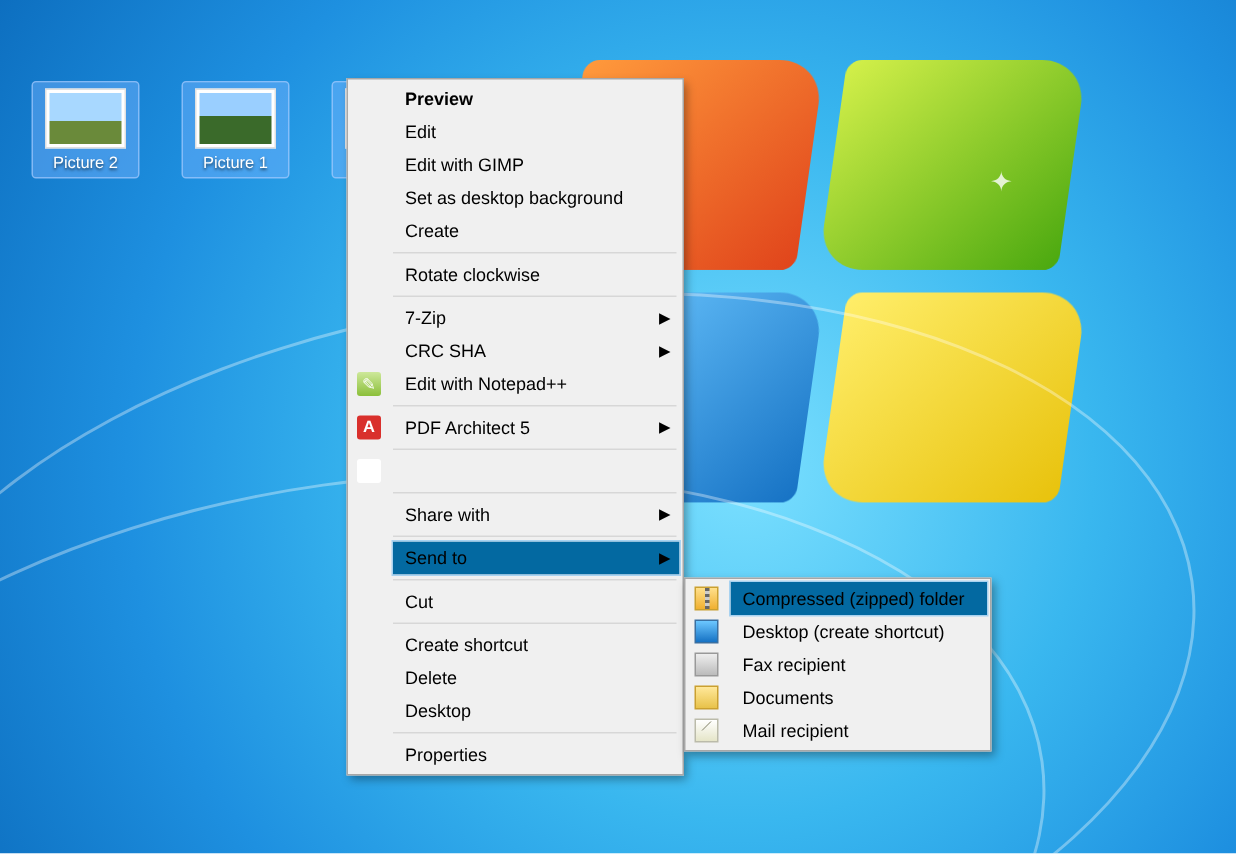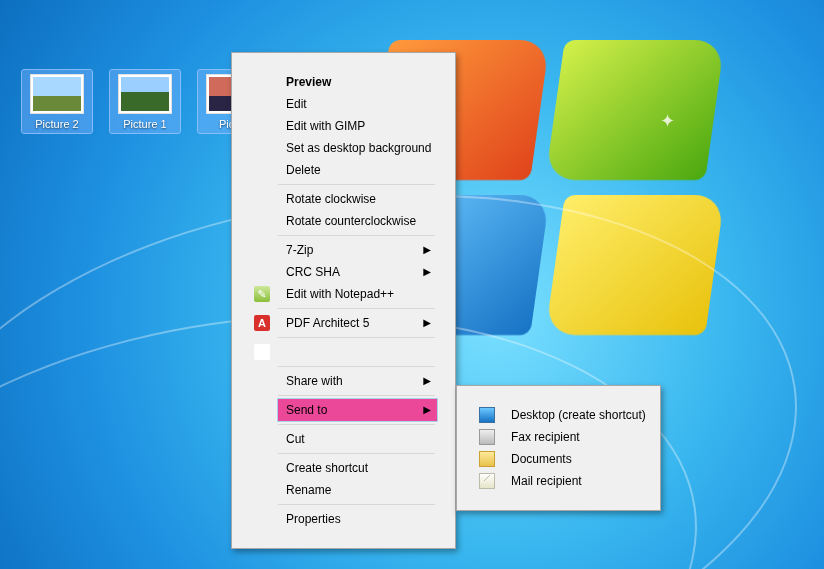--- a/index.html
+++ b/index.html
@@ -16,46 +16,46 @@
   .flag.green  { background: linear-gradient(135deg,#d4f04a,#4aa80f); left:175px; top:0; }
   .flag.blue   { background: linear-gradient(135deg,#6cc7ff,#1672c4); left:0; top:155px; }
   .flag.yellow { background: linear-gradient(135deg,#ffee6a,#e8c20c); left:175px; top:155px; }
   .swoosh {
     position: absolute; width: 900px; height: 500px; border: 2px solid rgba(255,255,255,0.35);
     border-radius: 50%; left: -100px; top: 200px; transform: rotate(-8deg);
   }
   .swoosh.s2 { top: 320px; left: -200px; }
   .butter { position:absolute; color:#fff; opacity:.8; left:660px; top:110px; font-size:18px;}
   
-  .deskicons { position: absolute; left: 22px; top: 70px; display: flex; gap: 18px; }
+  .deskicons { position: absolute; left: 22px; top: 55px; display: flex; gap: 30px; }
   .deskicon {
     width: 70px; display: flex; flex-direction: column; align-items: center;
     color: #fff; text-shadow: 0 1px 2px rgba(0,0,0,.6); cursor: default;
   }
   .deskicon.selected { background: rgba(120,180,255,0.45); outline: 1px solid rgba(160,200,255,0.8); border-radius: 2px; }
   .thumb {
     width: 54px; height: 40px; background: #fff; border: 1px solid #e0e0e0; padding: 2px; margin: 4px 0 4px;
     display: flex; align-items: stretch;
   }
   .thumb > div { flex: 1; }
   .label { font-size: 11px; padding-bottom: 3px; white-space: nowrap; }
   
   .ctxmenu {
     position: absolute; background: #f0f0f0; border: 1px solid #a7a7a7; box-shadow: 2px 3px 6px rgba(0,0,0,.35);
-    padding: 18px; font-size: 12px; color: #000;
+    padding: 2px; font-size: 12px; color: #000;
   }
   .ctxmenu.main { left: 231px; top: 52px; width: 225px; }
   .ctxmenu .iconcol {
     position: absolute; left: 2px; top: 2px; bottom: 2px; width: 26px; background: #f0f0f0;
   }
   .ctxmenu .items { position: relative; margin-left: 28px; }
   .mi {
     display: flex; align-items: center; height: 22px; padding: 0 20px 0 8px; position: relative; white-space: nowrap;
   }
-  .mi:hover, .mi.hover { background: #ec4899; outline: 1px solid #a8d2f0; }
+  .mi:hover, .mi.hover { background: #0369a1; outline: 1px solid #a8d2f0; }
   .mi.bold { font-weight: 600; }
   .mi .arrow { position: absolute; right: 6px; top: 5px; font-size: 10px; color: #000; }
   .sep { height: 1px; background: #d7d7d7; margin: 3px 2px 3px 0; }
   .mi .lefticon {
     position: absolute; left: -24px; top: 3px; width: 16px; height: 16px; display:flex; align-items:center; justify-content:center;
     font-size: 11px; color: #fff; border-radius: 2px;
   }
   .ico-notepad { background: linear-gradient(#cde89a,#8bbf3a); }
   .ico-pdfarch { background: #d9302c; font-weight:bold; }
   .ico-pdfcrt  { background: #fff; color:#e0441b; }
@@ -117,28 +117,25 @@
         <div class="mi">
           <span>Edit</span>
         </div>
         <div class="mi">
           <span>Edit with GIMP</span>
         </div>
         <div class="mi">
           <span>Set as desktop background</span>
         </div>
         <div class="mi">
-          <span>Delete</span>
+          <span>Create</span>
         </div>
         <div class="sep"></div>
         <div class="mi">
           <span>Rotate clockwise</span>
-        </div>
-        <div class="mi">
-          <span>Rotate counterclockwise</span>
         </div>
         <div class="sep"></div>
         <div class="mi">
           <span>7-Zip</span>
           <span class="arrow">▶</span>
         </div>
         <div class="mi">
           <span>CRC SHA</span>
           <span class="arrow">▶</span>
         </div>
@@ -168,32 +165,41 @@
         </div>
         <div class="sep"></div>
         <div class="mi">
           <span>Cut</span>
         </div>
         <div class="sep"></div>
         <div class="mi">
           <span>Create shortcut</span>
         </div>
         <div class="mi">
-          <span>Rename</span>
+          <span>Delete</span>
+        </div>
+        <div class="mi">
+          <span>Desktop</span>
         </div>
         <div class="sep"></div>
         <div class="mi">
           <span>Properties</span>
         </div>
       </div>
   </div>
 
   <div class="ctxmenu sub" id="ctxsub">
     <div class="iconcol"></div>
     <div class="items" id="subitems">
+        <div class="mi hover">
+          <span class="lefticon">
+            <span class="subico zip"></span>
+          </span>
+          <span>Compressed (zipped) folder</span>
+        </div>
         <div class="mi">
           <span class="lefticon">
             <span class="subico desk"></span>
           </span>
           <span>Desktop (create shortcut)</span>
         </div>
         <div class="mi">
           <span class="lefticon">
             <span class="subico fax"></span>
           </span>

